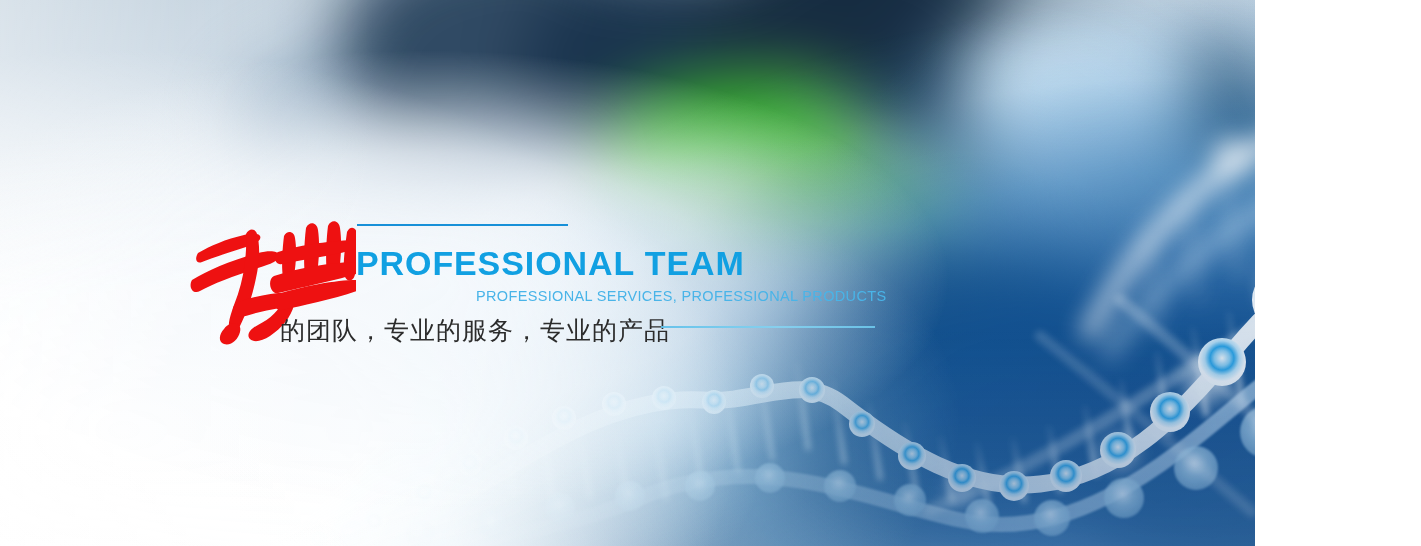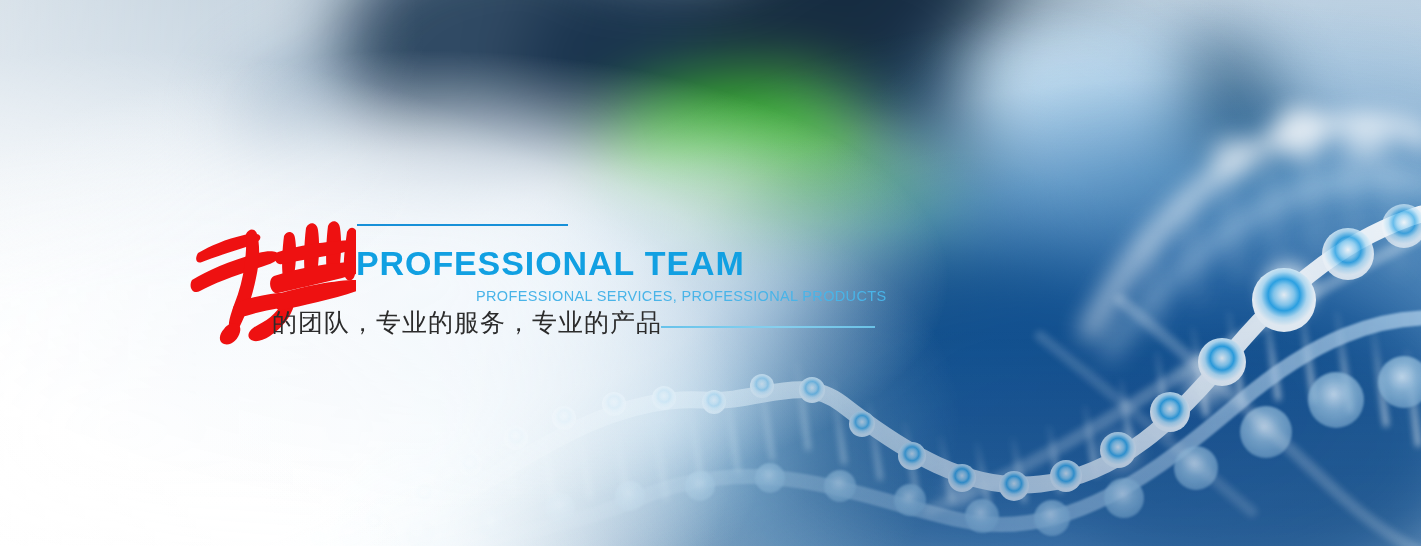--- a/index.html
+++ b/index.html
@@ -7,24 +7,25 @@
     margin: 0;
     padding: 0;
     background: #ffffff;
   }
   body {
     font-family: "Liberation Sans", sans-serif;
   }
 
   .banner {
     position: relative;
-    width: 1421px;
+    width: 1235px;
     height: 546px;
     overflow: hidden;
     background: #cfdbe6;
+    padding-left: 20px;
   }
 
   
 
   .bg-layer {
     position: absolute;
     inset: 0;
     pointer-events: none;
   }
 
@@ -156,21 +157,21 @@
     font-weight: normal;
     letter-spacing: 0.35px;
     color: #49b4e8;
     white-space: nowrap;
   }
 
   .tagline-cn {
     position: absolute;
     left: 272px;
     top: 307px;
-    margin: 0;
+    margin: 8px;
     font-family: "DejaVu Sans", sans-serif;
     font-size: 25px;
     line-height: 32px;
     font-weight: normal;
     letter-spacing: 1px;
     color: #2c2c2c;
     white-space: nowrap;
   }
 
   .rule-bottom {

